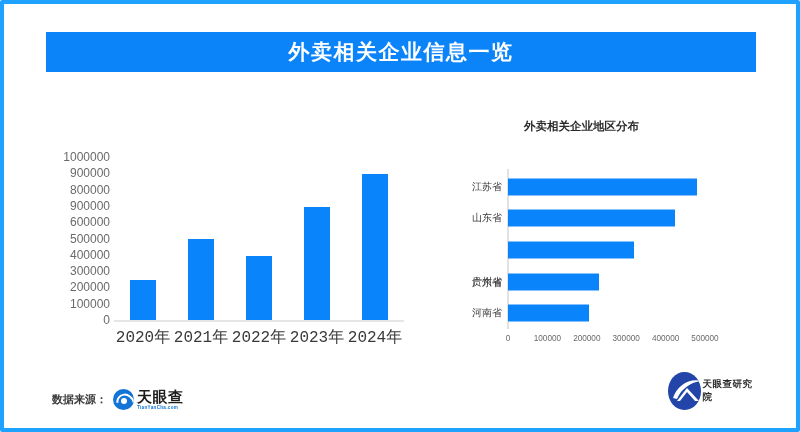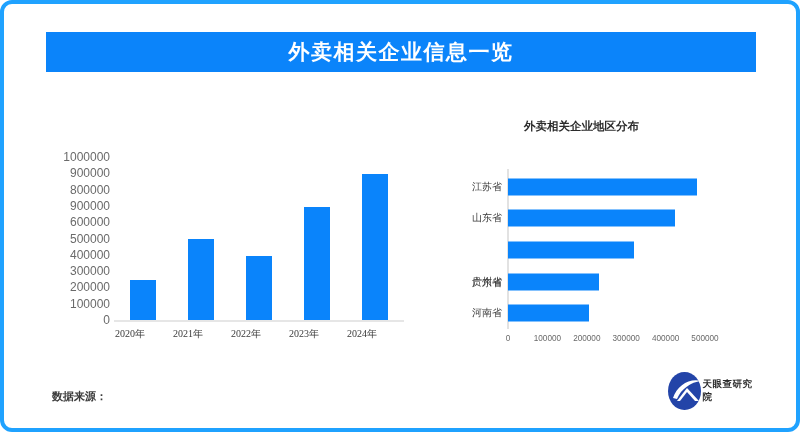--- a/index.html
+++ b/index.html
@@ -7,21 +7,21 @@
     width: 800px; height: 432px;
     font-family: "Liberation Sans", "DejaVu Sans", sans-serif;
     background: #ffffff;
     overflow: hidden;
   }
   #canvas {
     position: relative;
     width: 800px; height: 432px;
     background: #ffffff;
     border: 4px solid #1fa2ff;
-    border-radius: 12px;
+    border-radius: 2px;
   }
 
   
   #title-banner {
     position: absolute;
     left: 42px; top: 28px;
     width: 710px; height: 40px;
     background: #0b84fa;
     display: flex; align-items: center; justify-content: center;
   }
@@ -66,24 +66,24 @@
   }
   .v-bar {
     position: absolute;
     bottom: 0;
     width: 26px;
     background: #0a84fb;
   }
   .v-xlabels { position: absolute; left: 64px; top: 228px; width: 290px; height: 20px; }
   .v-xlabel {
     position: absolute;
-    width: 56px; 
-    font-size: 10px; color: #3a3a3a;
+    width: 56px; text-align: center;
+    font-size: 16px; color: #3a3a3a;
     transform: translateX(-50%);
-    font-family: Liberation Serif, serif;
+    font-family: Liberation Mono, monospace;
   }
 
   
   #panel-right { left: 420px; top: 95px; width: 360px; height: 265px; }
   #right-title { position: absolute; left: 100px; top: 20px; }
 
   #h-axisline {
     position: absolute;
     left: 83px; top: 70px;
     width: 1.5px; height: 160px;
@@ -240,20 +240,27 @@
         <div class="h-xlabel" style="left: 123.4px;">100000</div>
         <div class="h-xlabel" style="left: 162.8px;">200000</div>
         <div class="h-xlabel" style="left: 202.2px;">300000</div>
         <div class="h-xlabel" style="left: 241.6px;">400000</div>
         <div class="h-xlabel" style="left: 281px;">500000</div>
       </div>
   </div>
 
   <div id="footer-source">
     <span id="source-label">数据来源：</span>
+    <span id="tyc-logo">
+      <span id="tyc-mark"></span>
+      <span id="tyc-text-wrap">
+        <span id="tyc-name">天眼查</span>
+        <span id="tyc-domain">TianYanCha.com</span>
+      </span>
+    </span>
   </div>
 
   <div id="footer-brand">
     <span id="brand-mark">
       <svg width="38" height="38" viewBox="0 0 38 38" aria-hidden="true">
         <path d="M5 26 C9 14, 21 6, 33 9 C23 10, 13 17, 9 27 Z" fill="#ffffff"></path>
         <path d="M19 16 L31 29 L9 29 Z" fill="#ffffff"></path>
         <path d="M19 20 L27 29 L12 29 Z" fill="#2344a8"></path>
       </svg>
     </span>

